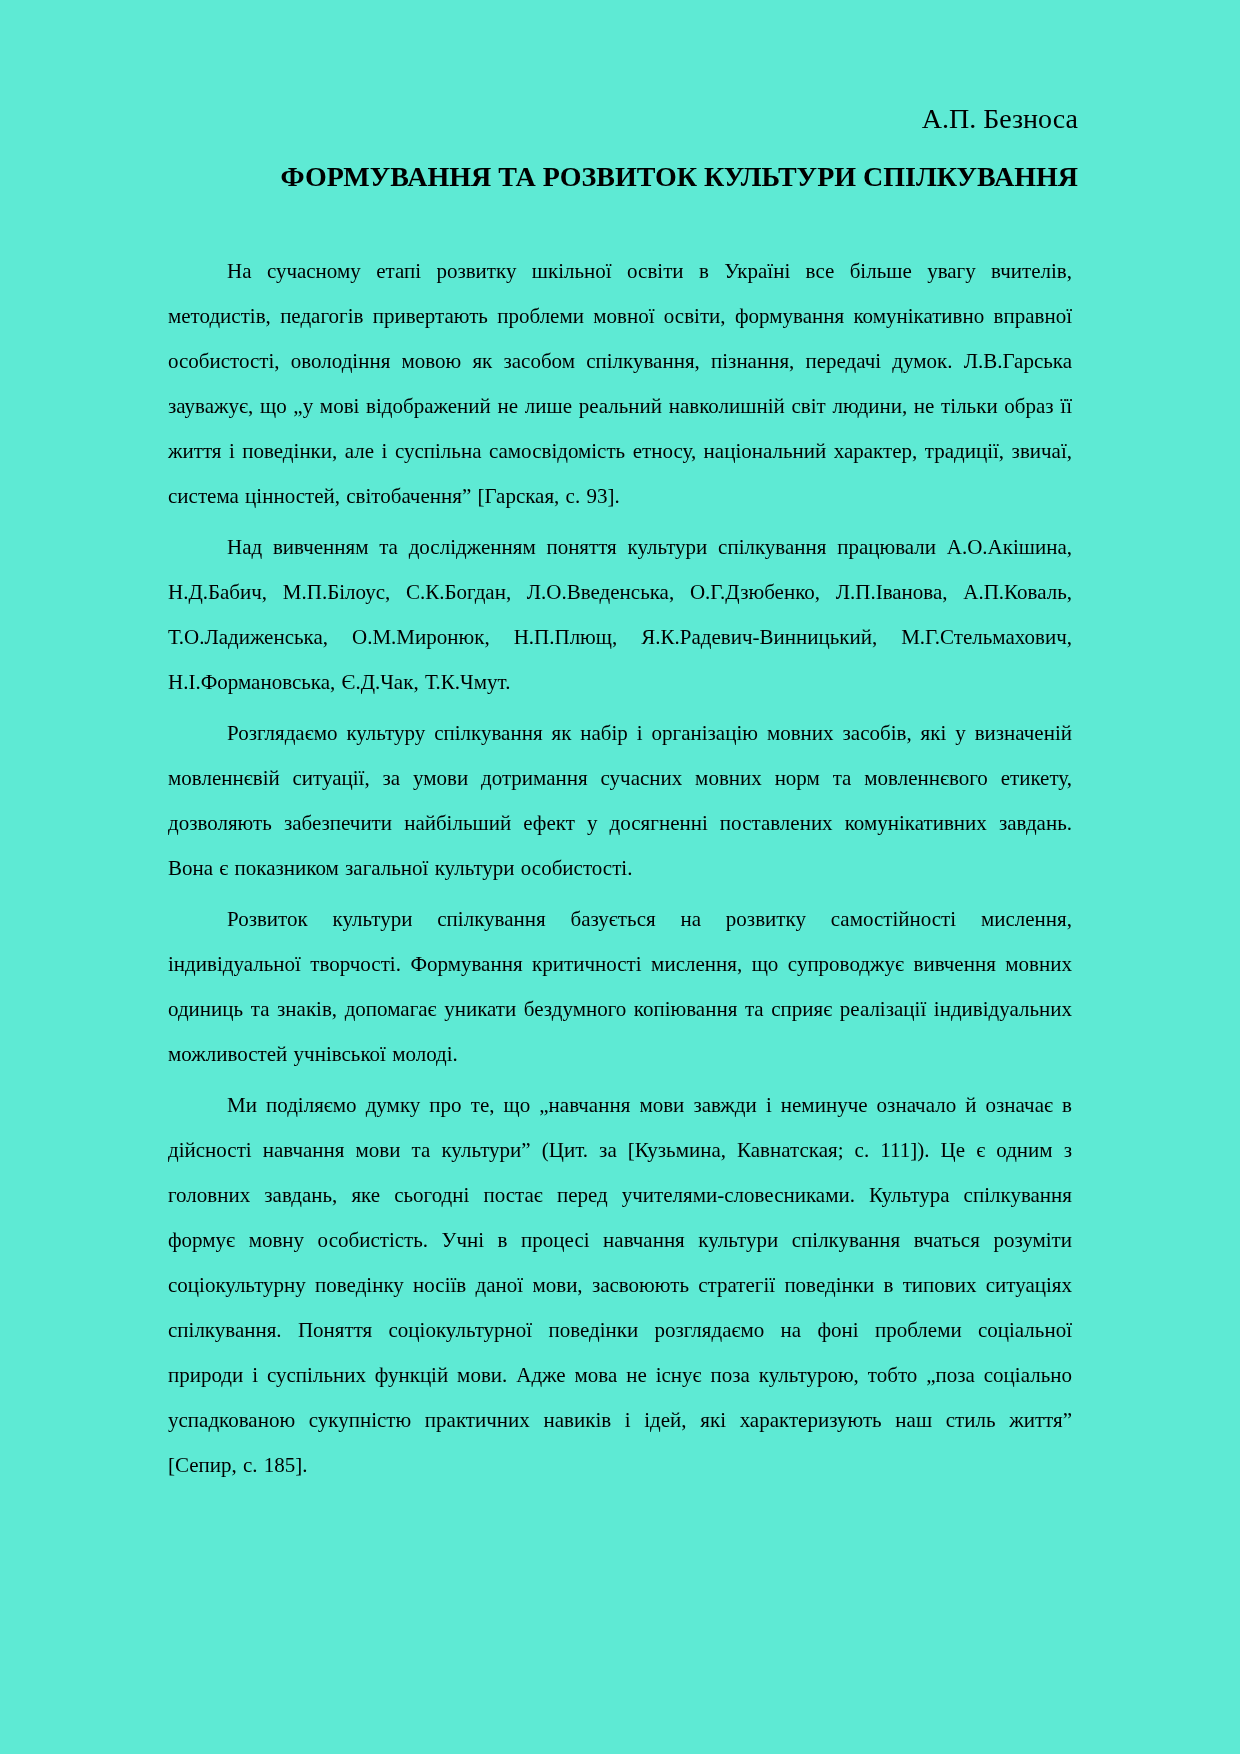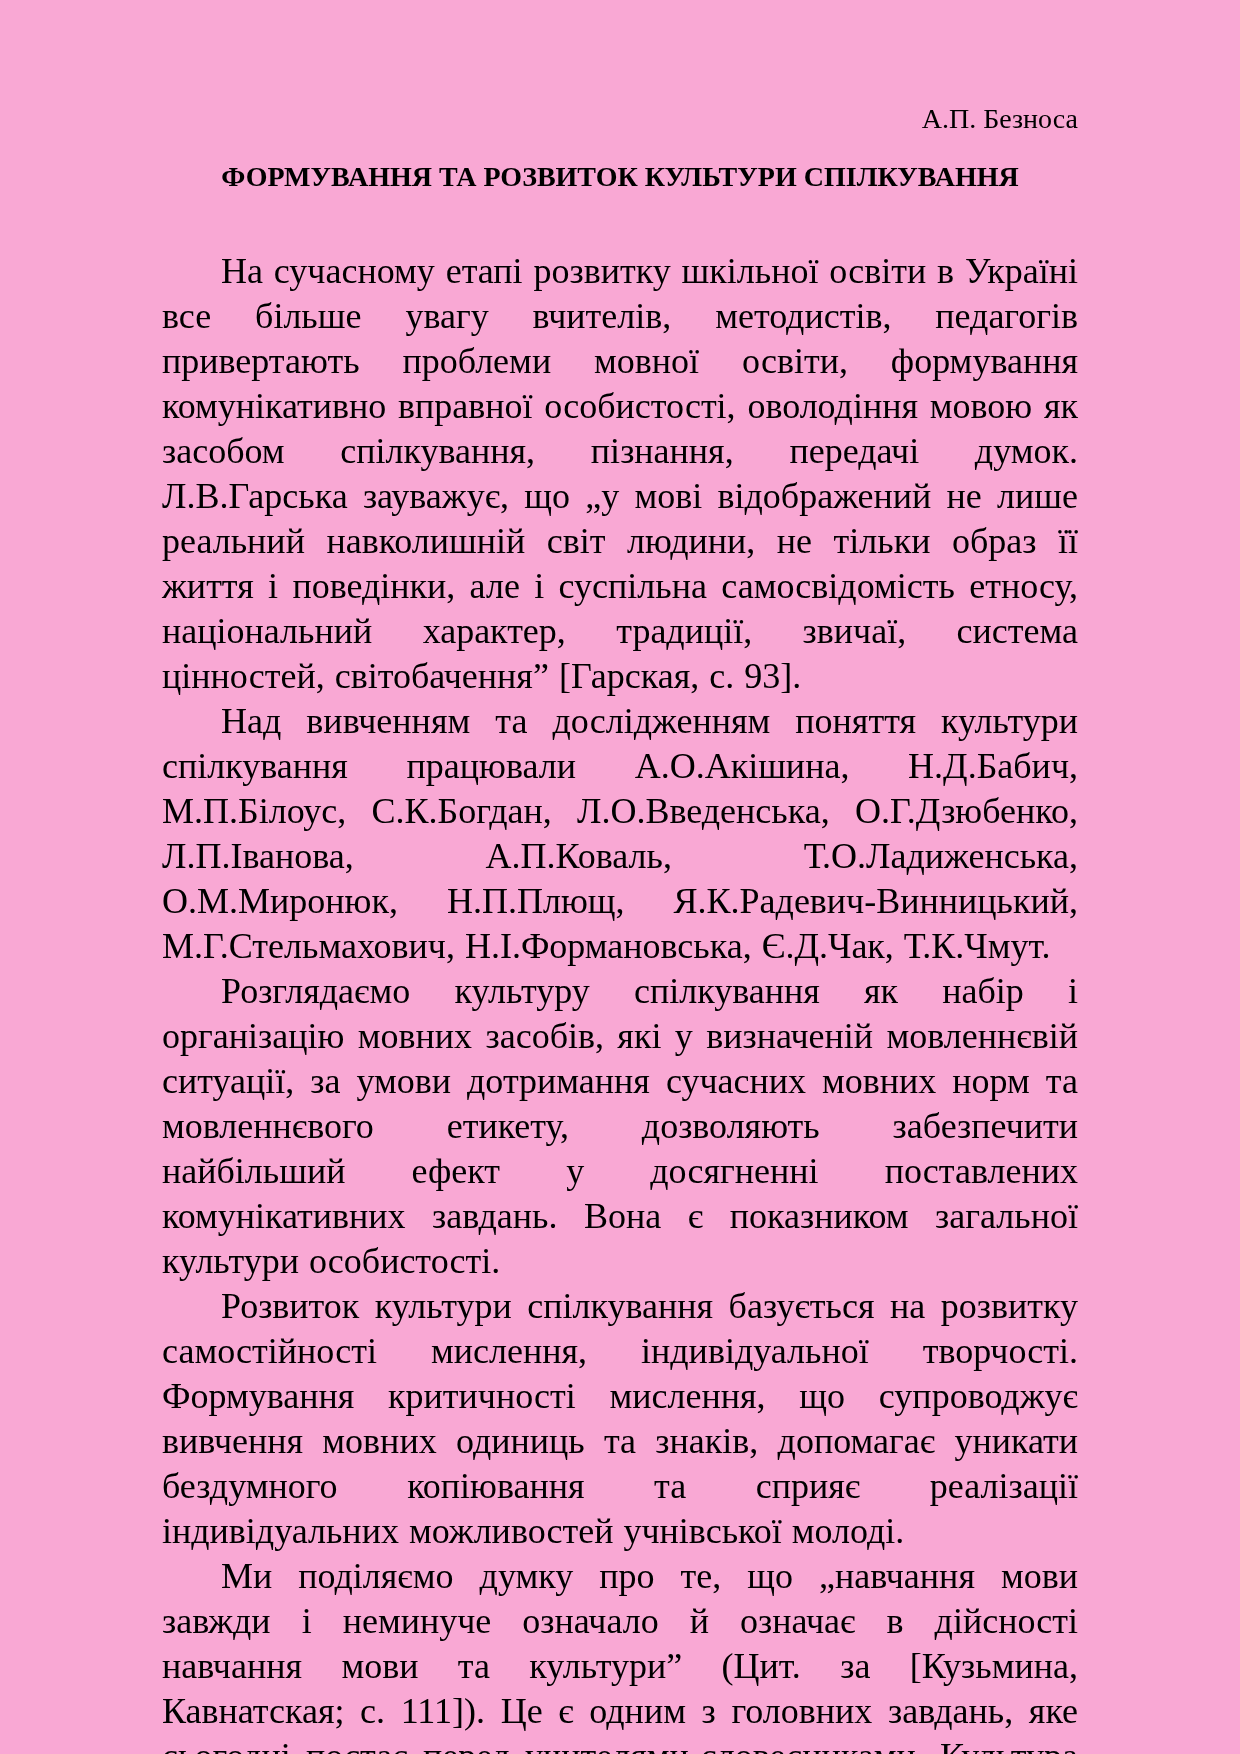--- a/index.html
+++ b/index.html
@@ -4,47 +4,47 @@
 <style>
   html, body {
     margin: 0;
     padding: 0;
     background: #ffffff;
   }
   .page {
     position: relative;
     width: 1240px;
     height: 1754px;
-    background: #f9a8d4;
+    background: #5eead4;
     color: #000000;
     font-family: "Liberation Serif", "DejaVu Serif", serif;
     overflow: hidden;
     box-sizing: border-box;
     padding: 96px 162px 60px 162px;
   }
   .author {
     font-size: 28px;
     line-height: 45px;
     text-align: right;
   }
   .title-block {
     margin-top: 6px;
-    text-align: center;
+    text-align: right;
   }
   .title-line {
     font-size: 28px;
     font-weight: bold;
     line-height: 60px;
   }
   .body-text {
     margin-top: 42px;
   }
   .body-text p {
-    margin: 0;
-    font-size: 36px;
+    margin: 6px;
+    font-size: 21px;
     line-height: 45px;
     text-align: justify;
     text-indent: 59px;
     word-spacing: 1px;
   }
 </style>
 </head>
 <body>
 
 <div class="page">

